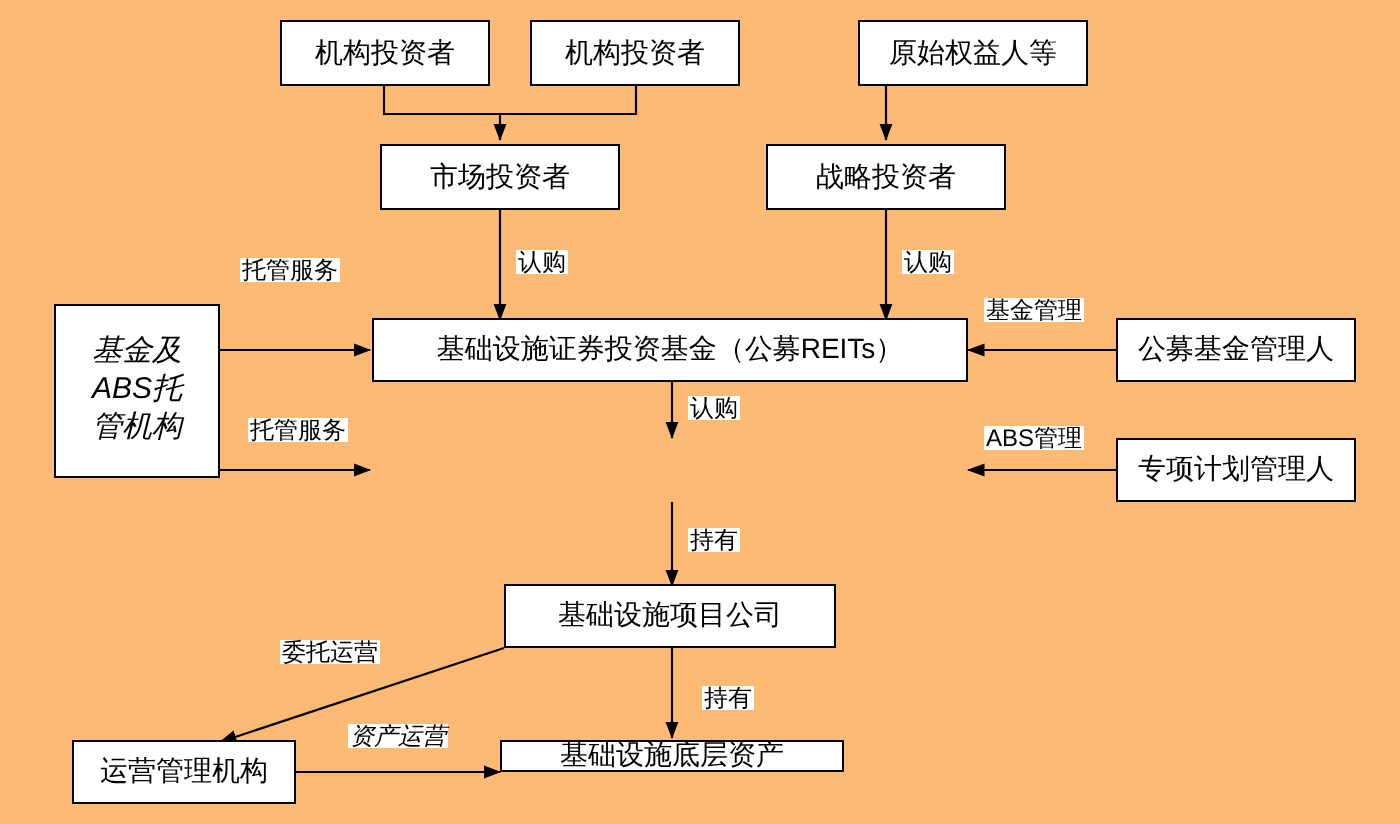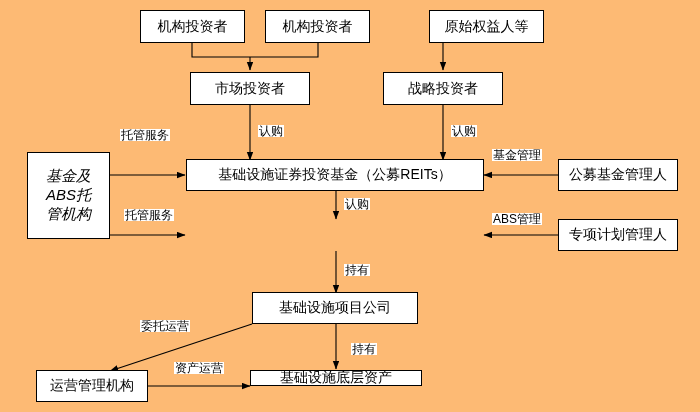--- a/index.html
+++ b/index.html
@@ -117,15 +117,15 @@
   <div class="edge-label" style="left:258px; top:125px;">认购</div>
   <div class="edge-label" style="left:451px; top:125px;">认购</div>
   <div class="edge-label" style="left:120px; top:129px;">托管服务</div>
   <div class="edge-label" style="left:124px; top:209px;">托管服务</div>
   <div class="edge-label" style="left:492px; top:149px;">基金管理</div>
   <div class="edge-label" style="left:344px; top:198px;">认购</div>
   <div class="edge-label" style="left:492px; top:213px;">ABS管理</div>
   <div class="edge-label" style="left:344px; top:264px;">持有</div>
   <div class="edge-label" style="left:140px; top:320px;">委托运营</div>
   <div class="edge-label" style="left:351px; top:343px;">持有</div>
-  <div class="edge-label" style="left:174px; top:362px;">资产运营</div>
+  <div class="edge-label" style="left:174px; top:362px;font-style:italic;">资产运营</div>
 
 </div>
 
 </body></html>

